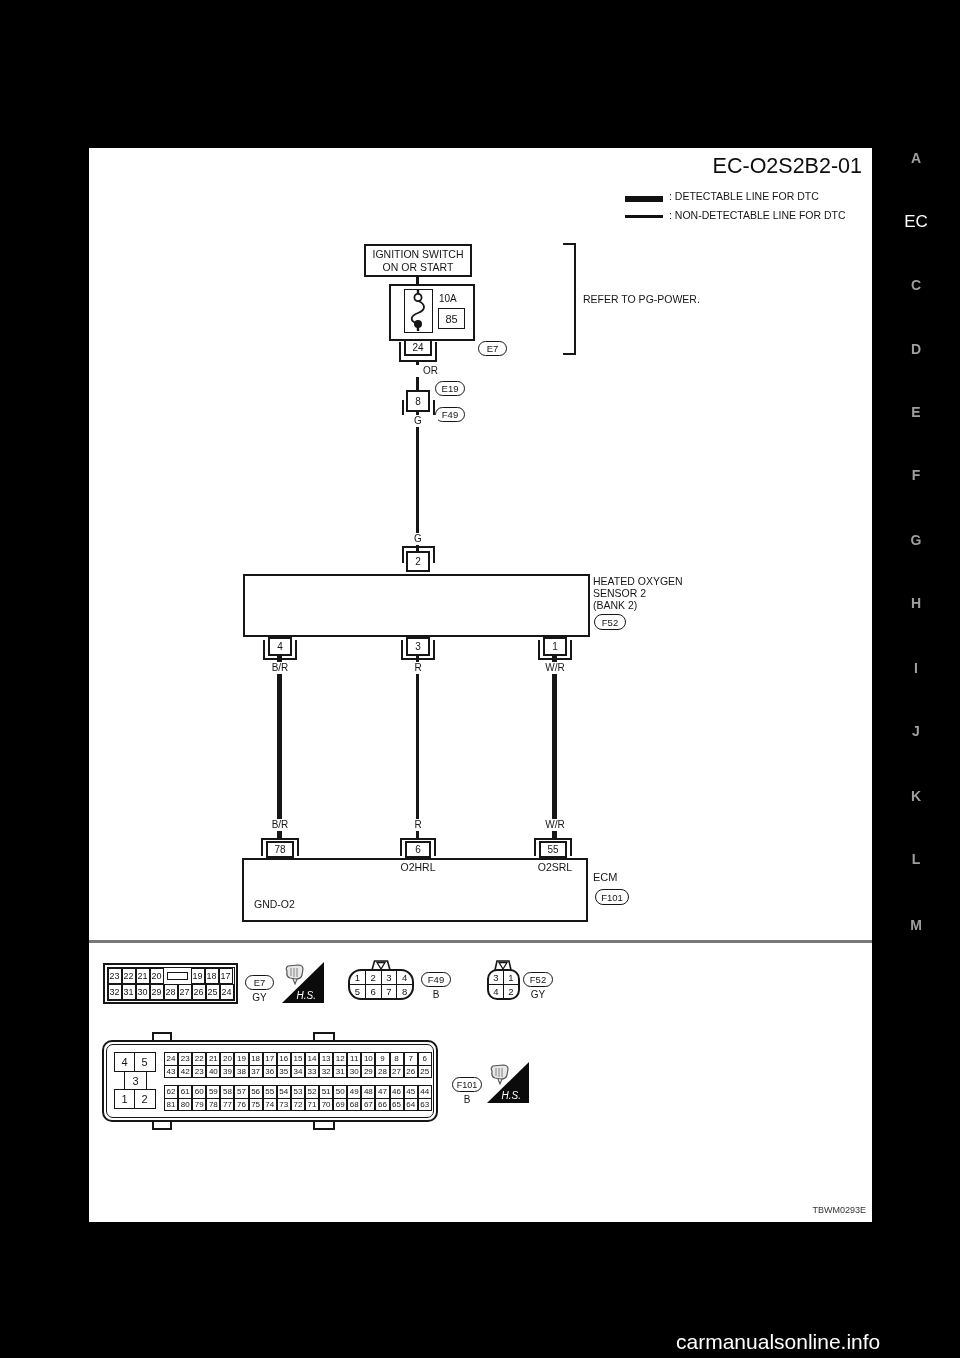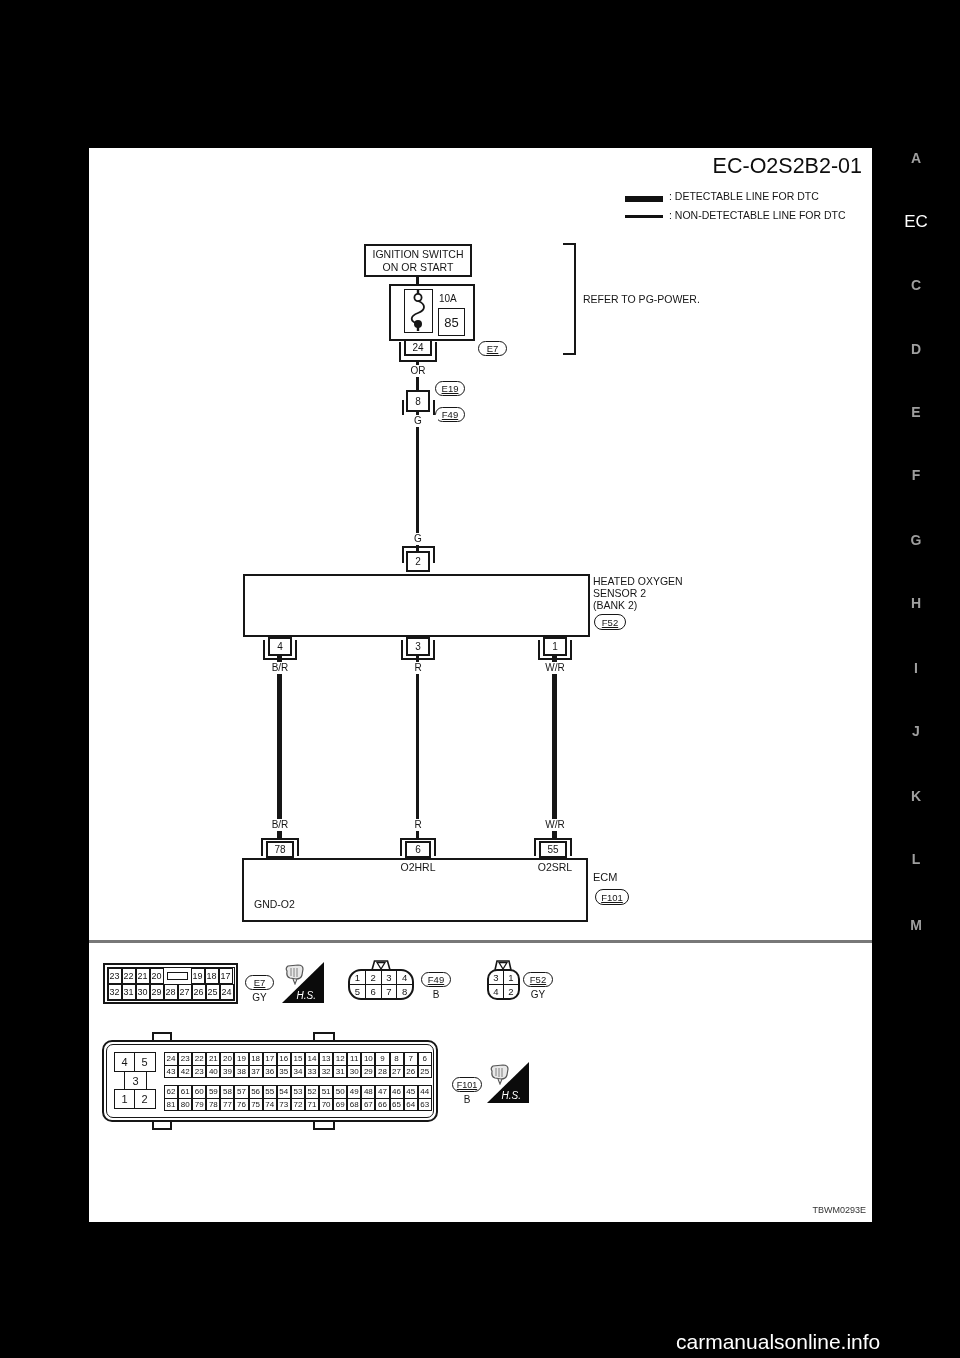--- a/index.html
+++ b/index.html
@@ -11,21 +11,21 @@
   .sheet{position:absolute;left:89px;top:148px;width:783px;height:1074px;background:#fff;}
   .abs{position:absolute;}
   .t{position:absolute;white-space:pre-line;line-height:11.8px;font-size:10.5px;}
   .wire{position:absolute;background:#161616;}
   .box2{position:absolute;border:2px solid #161616;background:#fff;box-sizing:border-box;}
   .pin{position:absolute;border:2px solid #161616;background:#fff;box-sizing:border-box;
        display:flex;align-items:center;justify-content:center;font-size:10px;}
   .brk-d{position:absolute;border:2px solid #161616;border-top:none;box-sizing:border-box;}
   .brk-u{position:absolute;border:2px solid #161616;border-bottom:none;box-sizing:border-box;}
   .oval{position:absolute;border:1.6px solid #161616;border-radius:9px;background:#fff;
-        box-sizing:border-box;display:flex;align-items:center;justify-content:center;font-size:9.5px;text-decoration:underline;}
+        box-sizing:border-box;display:flex;align-items:center;justify-content:center;font-size:9.5px;}
   .wlabel{position:absolute;background:#fff;text-align:center;font-size:10px;width:40px;line-height:12px;}
   .ctext{position:absolute;text-align:center;font-size:10px;}
   .lbar{position:absolute;background:#111;}
   .cgrid{width:14px;height:16px;border:1.3px solid #161616;box-sizing:border-box;flex:none;
          display:flex;align-items:center;justify-content:center;font-size:9px;}
   .erow{display:flex;}
   .frow{flex:1;display:flex;}
   .fcell{flex:1;display:flex;align-items:center;justify-content:center;font-size:9.5px;
          border-right:1.5px solid #161616;}
   .fcell:last-child{border-right:none;}
@@ -71,29 +71,29 @@
   <div class="box2" style="left:315px;top:141px;width:29px;height:44px;border-width:1.5px;">
     <svg width="26" height="41" viewBox="0 0 26 41">
       <line x1="13" y1="0" x2="13" y2="4" stroke="#161616" stroke-width="2.4"></line>
       <circle cx="13" cy="7.5" r="3.6" fill="#fff" stroke="#161616" stroke-width="1.8"></circle>
       <path d="M13 11 C 21 14, 21 20, 13 23 C 5 26, 5 31, 11 33" fill="none" stroke="#161616" stroke-width="1.8"></path>
       <circle cx="13" cy="34" r="4" fill="#161616"></circle>
       <line x1="13" y1="37" x2="13" y2="41" stroke="#161616" stroke-width="2.4"></line>
     </svg>
   </div>
   <div class="t" style="left:350px;top:145px;font-size:10px;">10A</div>
-  <div class="box2" style="left:349px;top:160px;width:27px;height:28px;border-width:1.5px;display:flex;align-items:center;justify-content:center;font-size:13px;">85</div>
+  <div class="box2" style="left:349px;top:160px;width:27px;height:21px;border-width:1.5px;display:flex;align-items:center;justify-content:center;font-size:11px;">85</div>
   <div class="oval" style="left:389px;top:193px;width:29px;height:15px;">E7</div>
 
   <div class="abs" style="left:474px;top:95px;width:13px;height:112px;border-top:2px solid #161616;border-bottom:2px solid #161616;border-right:2px solid #161616;box-sizing:border-box;"></div>
   <div class="t" style="left:494px;top:146px;">REFER TO PG-POWER.</div>
 
   <div class="brk-d" style="left:310px;top:194px;width:38px;height:20px;"></div>
   <div class="pin" style="left:315px;top:191px;width:28px;height:17px;">24</div>
-  <div class="wlabel" style="left:309px;top:217px;">OR</div>
+  <div class="wlabel" style="left:309px;top:217px;text-align:right;">OR</div>
 
   <div class="brk-d" style="left:313px;top:252px;width:33px;height:17px;"></div>
   <div class="pin" style="left:317px;top:242px;width:24px;height:22px;">8</div>
   <div class="oval" style="left:346px;top:233px;width:30px;height:15px;">E19</div>
   <div class="oval" style="left:346px;top:259px;width:30px;height:15px;">F49</div>
   <div class="wlabel" style="left:309px;top:267px;">G</div>
   <div class="wlabel" style="left:309px;top:385px;">G</div>
 
   <div class="brk-u" style="left:313px;top:398px;width:33px;height:17px;"></div>
   <div class="pin" style="left:317px;top:403px;width:24px;height:21px;">2</div>

